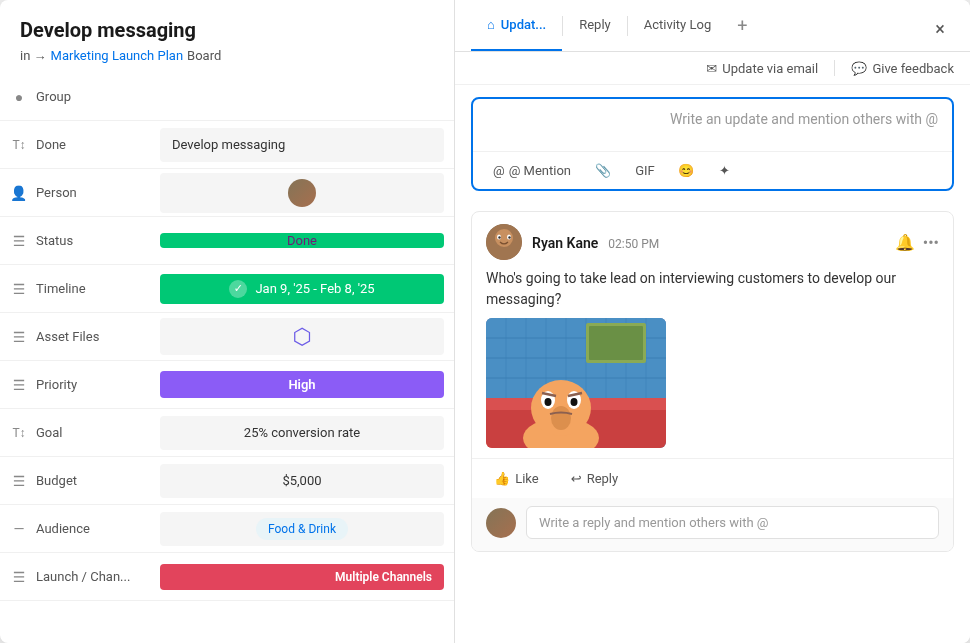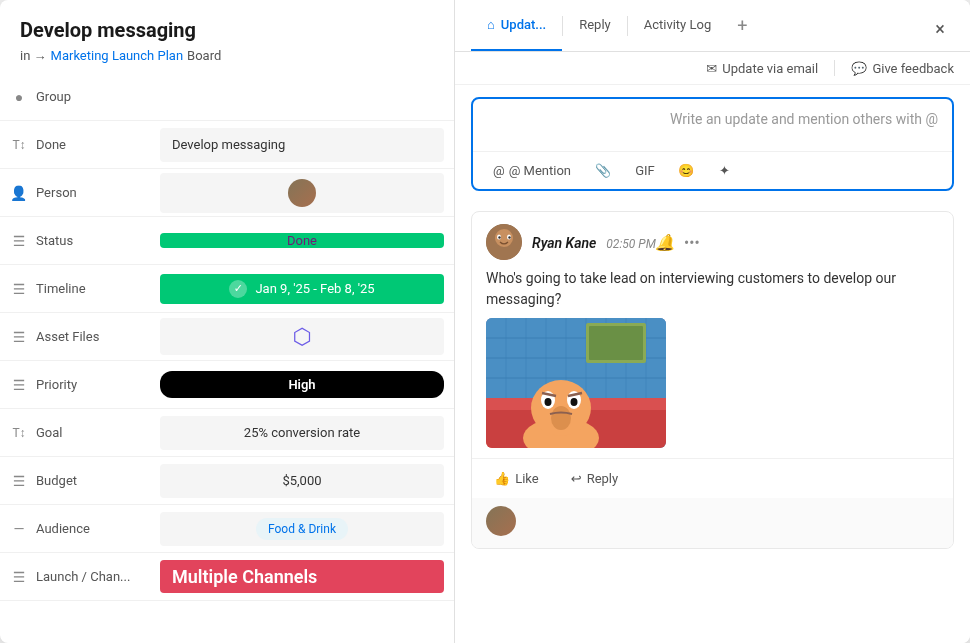--- a/index.html
+++ b/index.html
@@ -95,37 +95,37 @@
       background: #00c875;
       color: #701a75;
       border-radius: 4px;
       padding: 0 12px;
       font-size: 13px;
       font-weight: 400;
       text-align: center;
       width: 100%;
     }
     .priority-high {
-      background: #000000;
+      background: #8b5cf6;
       color: #fff;
-      border-radius: 12px;
+      border-radius: 4px;
       padding: 6px 12px;
       font-size: 13px;
       font-weight: 600;
       text-align: center;
       width: 100%;
     }
     .source-multi {
       background: #e2445c;
       color: #fff;
       border-radius: 4px;
       padding: 6px 12px;
-      font-size: 18px;
+      font-size: 12px;
       font-weight: 600;
-      text-align: left;
+      text-align: right;
       width: 100%;
     }
     .timeline-box {
       background: #00c875;
       color: #fff;
       border-radius: 4px;
       padding: 6px 12px;
       font-size: 13px;
       text-align: center;
       width: 100%;
@@ -276,23 +276,22 @@
     .message-card {
       background: #fff;
       border: 1px solid #e8e8e8;
       border-radius: 8px;
       overflow: hidden;
       margin-bottom: 8px;
     }
     .message-header {
       display: flex;
       align-items: center;
-      justify-content: flex-start;
+      justify-content: space-between;
       padding: 12px 14px 8px;
-      font-style: italic;
     }
     .message-author {
       display: flex;
       align-items: center;
       gap: 10px;
     }
     .author-avatar {
       width: 36px;
       height: 36px;
       border-radius: 50%;
@@ -678,19 +677,22 @@
             <span>Like</span>
           </div>
           <div class="footer-btn">
             <span>↩</span>
             <span>Reply</span>
           </div>
         </div>
 
         <div class="reply-composer">
           <div class="reply-avatar"></div>
+          <div class="reply-input">
+            <span>Write a reply and mention others with @</span>
+          </div>
         </div>
       </div>
     </div>
   </div>
 
   <div class="close-btn">×</div>
 </div>
 
 </body></html>

